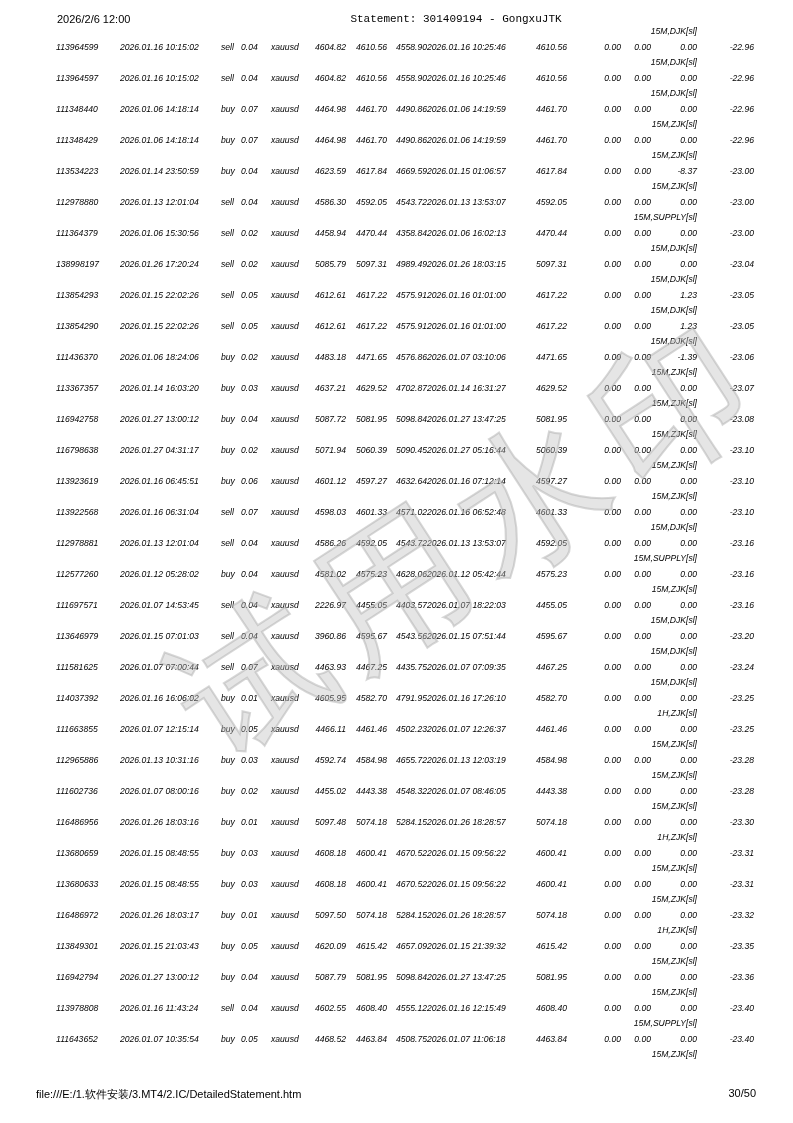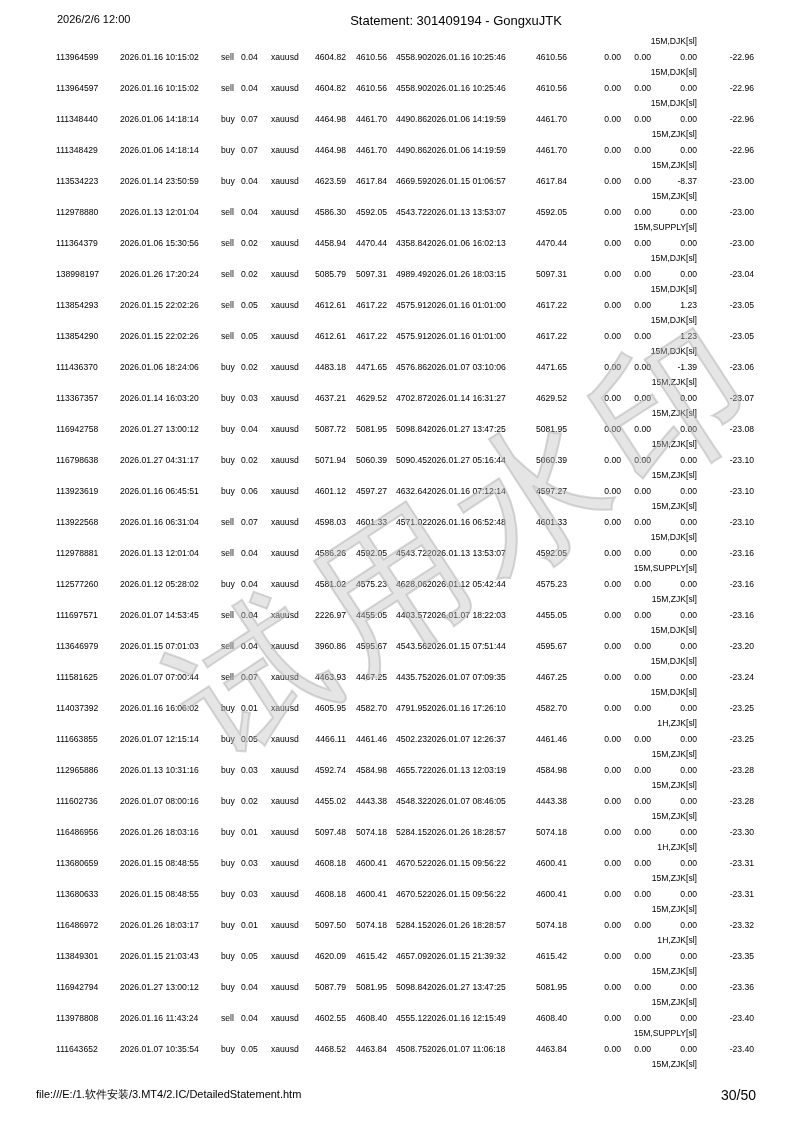--- a/index.html
+++ b/index.html
@@ -1,39 +1,39 @@
 <!DOCTYPE html>
 <html><head>
 <meta charset="utf-8">
 <style>
   html,body{margin:0;padding:0;}
   body{
     width:793px;height:1123px;background:#ffffff;position:relative;overflow:hidden;
     font-family:"Liberation Sans",sans-serif;color:#000;
   }
   .header-date{position:absolute;left:21px;top:13px;font-size:11px;margin-left:36px;}
-  .header-stmt{position:absolute;left:456px;top:13px;transform:translateX(-50%);font-size:13px;white-space:nowrap;}
-  .table-wrap{position:absolute;top:34px;left:56px;width:698px;}
+  .header-stmt{position:absolute;left:456px;top:13px;transform:translateX(-50%);font-size:11px;white-space:nowrap;font-family:Liberation Mono, monospace;}
+  .table-wrap{position:absolute;top:24px;left:56px;width:698px;font-style:italic;}
   .line{height:15.5px;display:flex;align-items:center;font-size:8.6px;line-height:15.5px;}
   .comment-line{justify-content:flex-end;padding-right:57px;}
   .data-line{display:grid;grid-template-columns:64px 101px 20px 16px 44px 45px 41px 40px 101px 39px 54px 30px 46px 57px;align-items:center;height:15.5px;font-size:8.6px;}
   .cl{text-align:left;}
   .cr{text-align:right;}
   .item-pad{padding-left:14px;}
   .ct-pad{}
   .watermark{
     position:absolute;left:470px;top:540px;
     transform:translate(-50%,-50%) rotate(-33deg);
     font-size:150px;letter-spacing:16px;white-space:nowrap;
     color:rgba(187,187,187,0.38);
     -webkit-text-stroke:2px rgba(175,175,175,0.5);
     pointer-events:none;z-index:5;
   }
   .footer-path{position:absolute;left:19px;top:1087px;font-size:11px;margin-left:17px;}
-  .footer-page{position:absolute;top:1087px;right:37px;font-size:14px;}
+  .footer-page{position:absolute;top:1087px;right:37px;font-size:11px;}
 </style>
 </head>
 <body>
 
 <div class="header-date">2026/2/6 12:00</div>
 <div class="header-stmt">Statement: 301409194 - GongxuJTK</div>
 
 <div class="watermark">试用水印</div>
 
 <div class="table-wrap" id="table-wrap">

